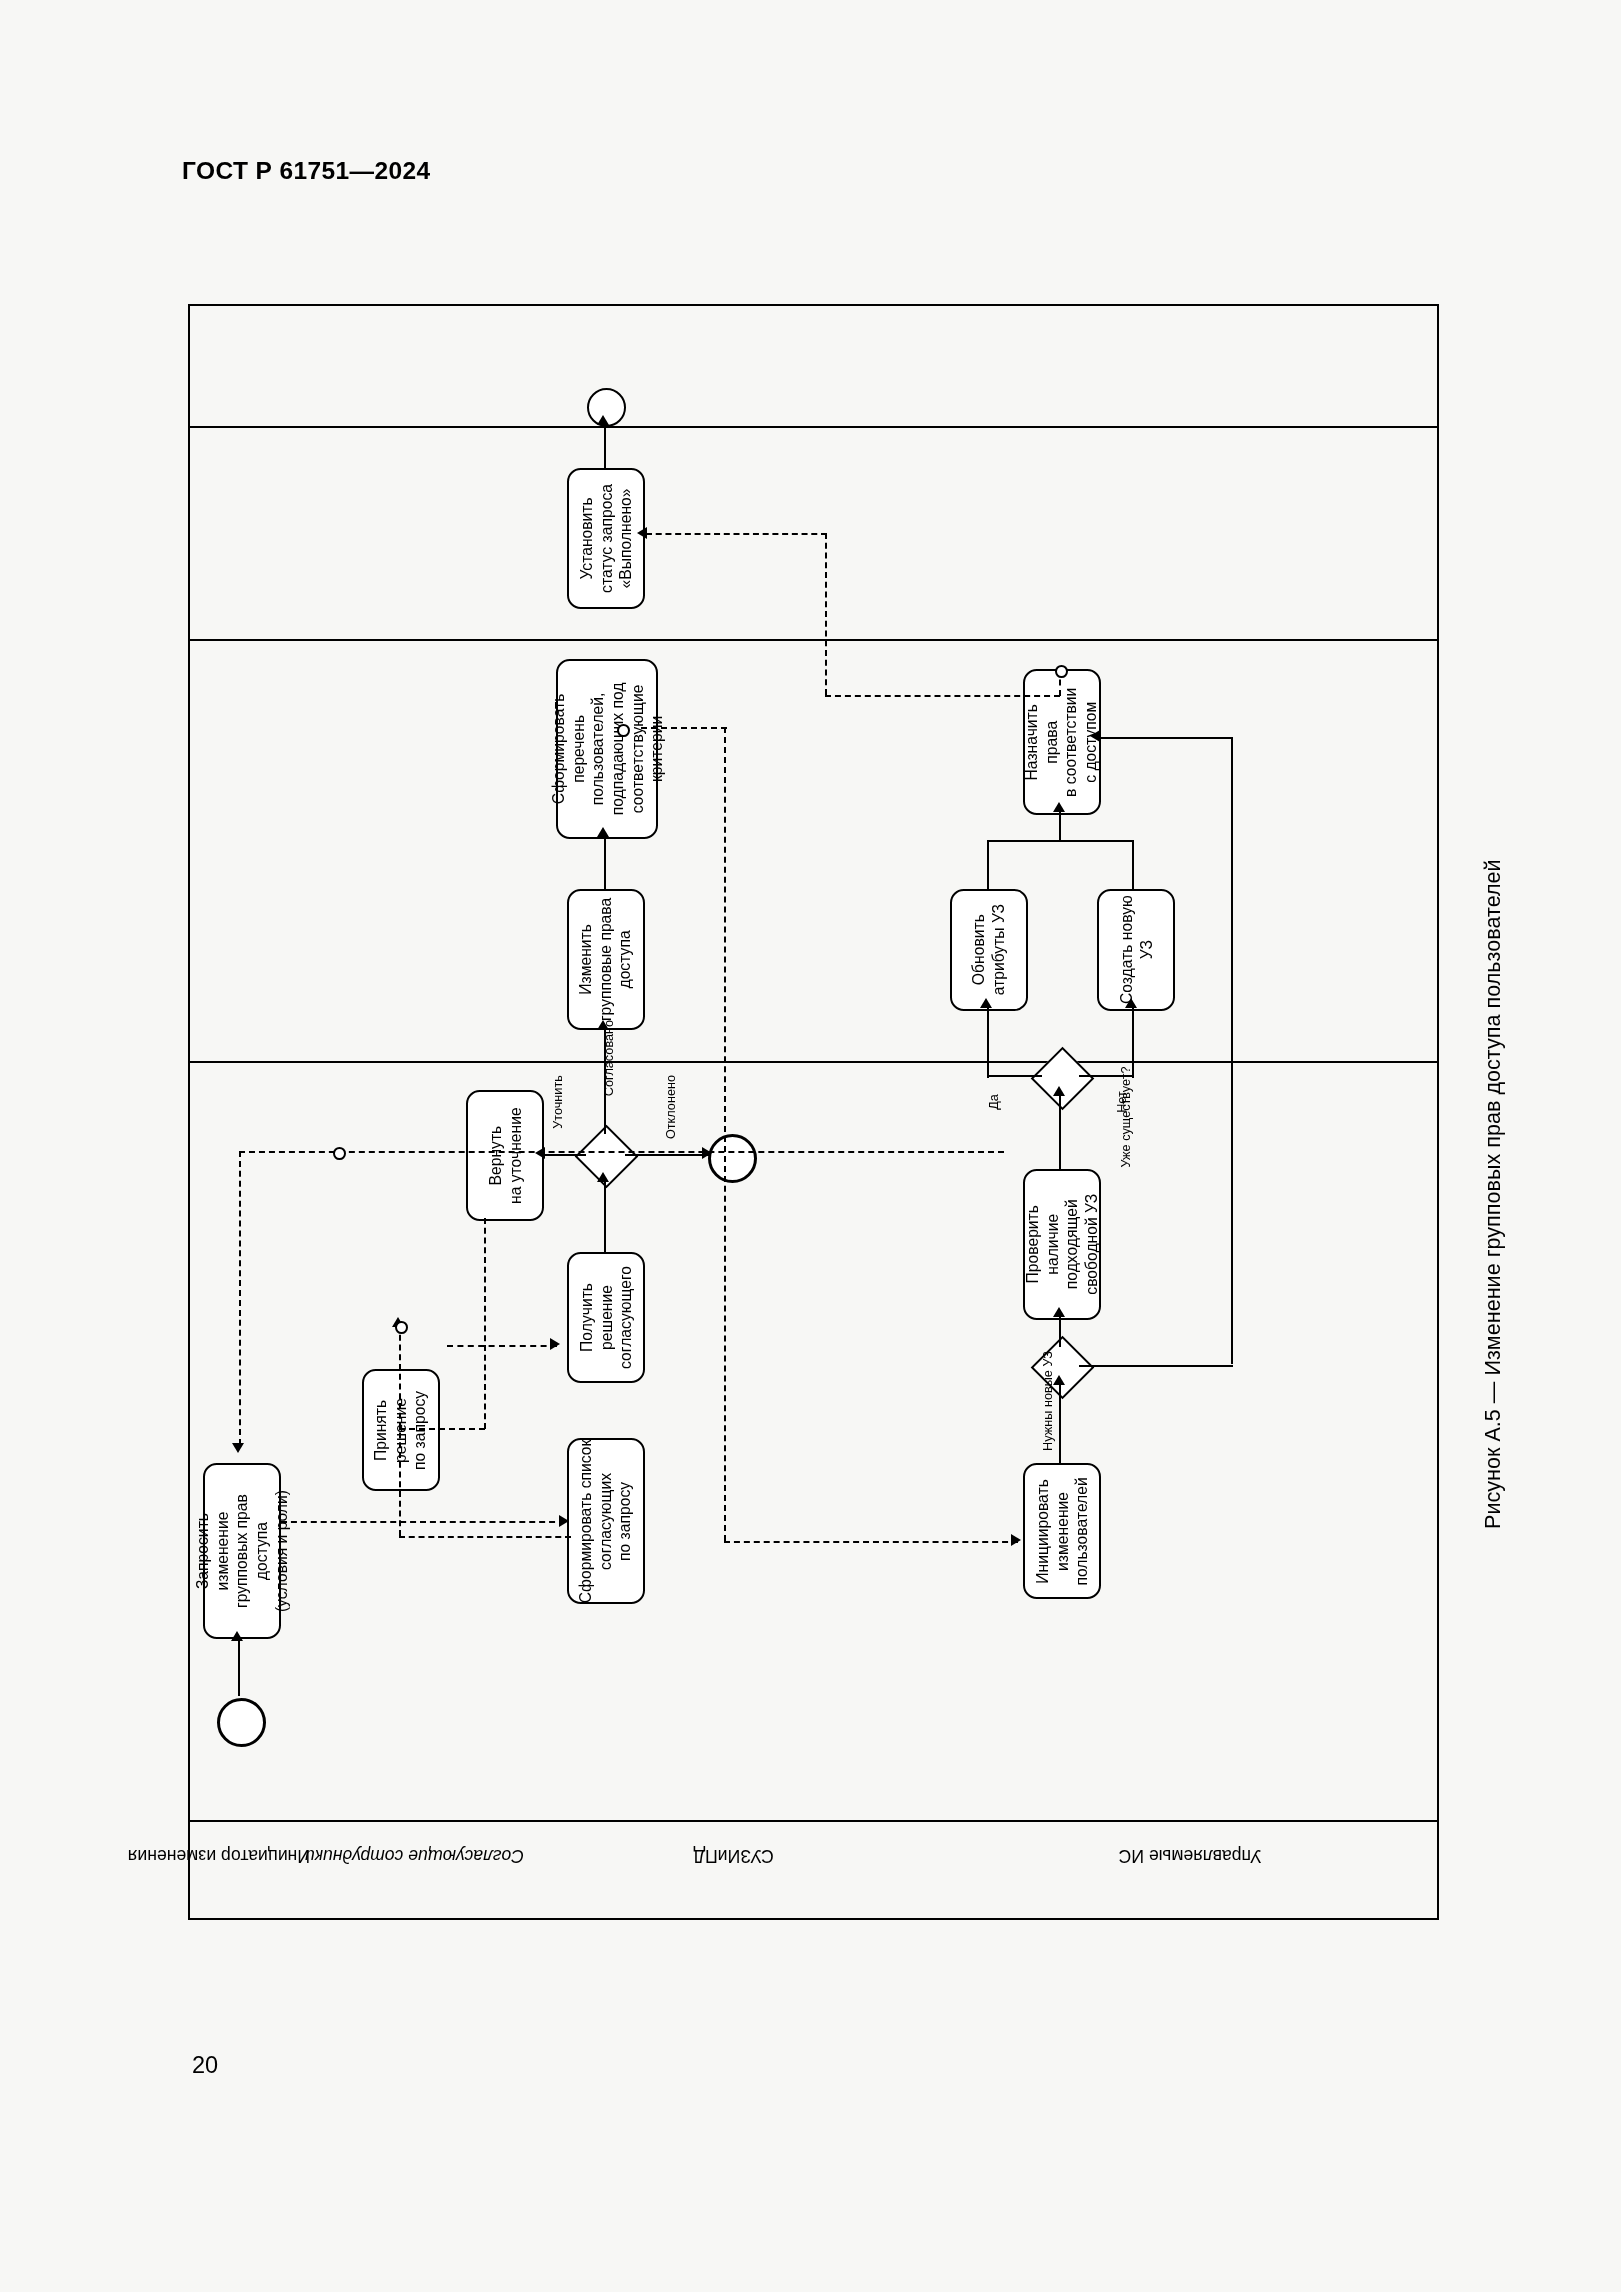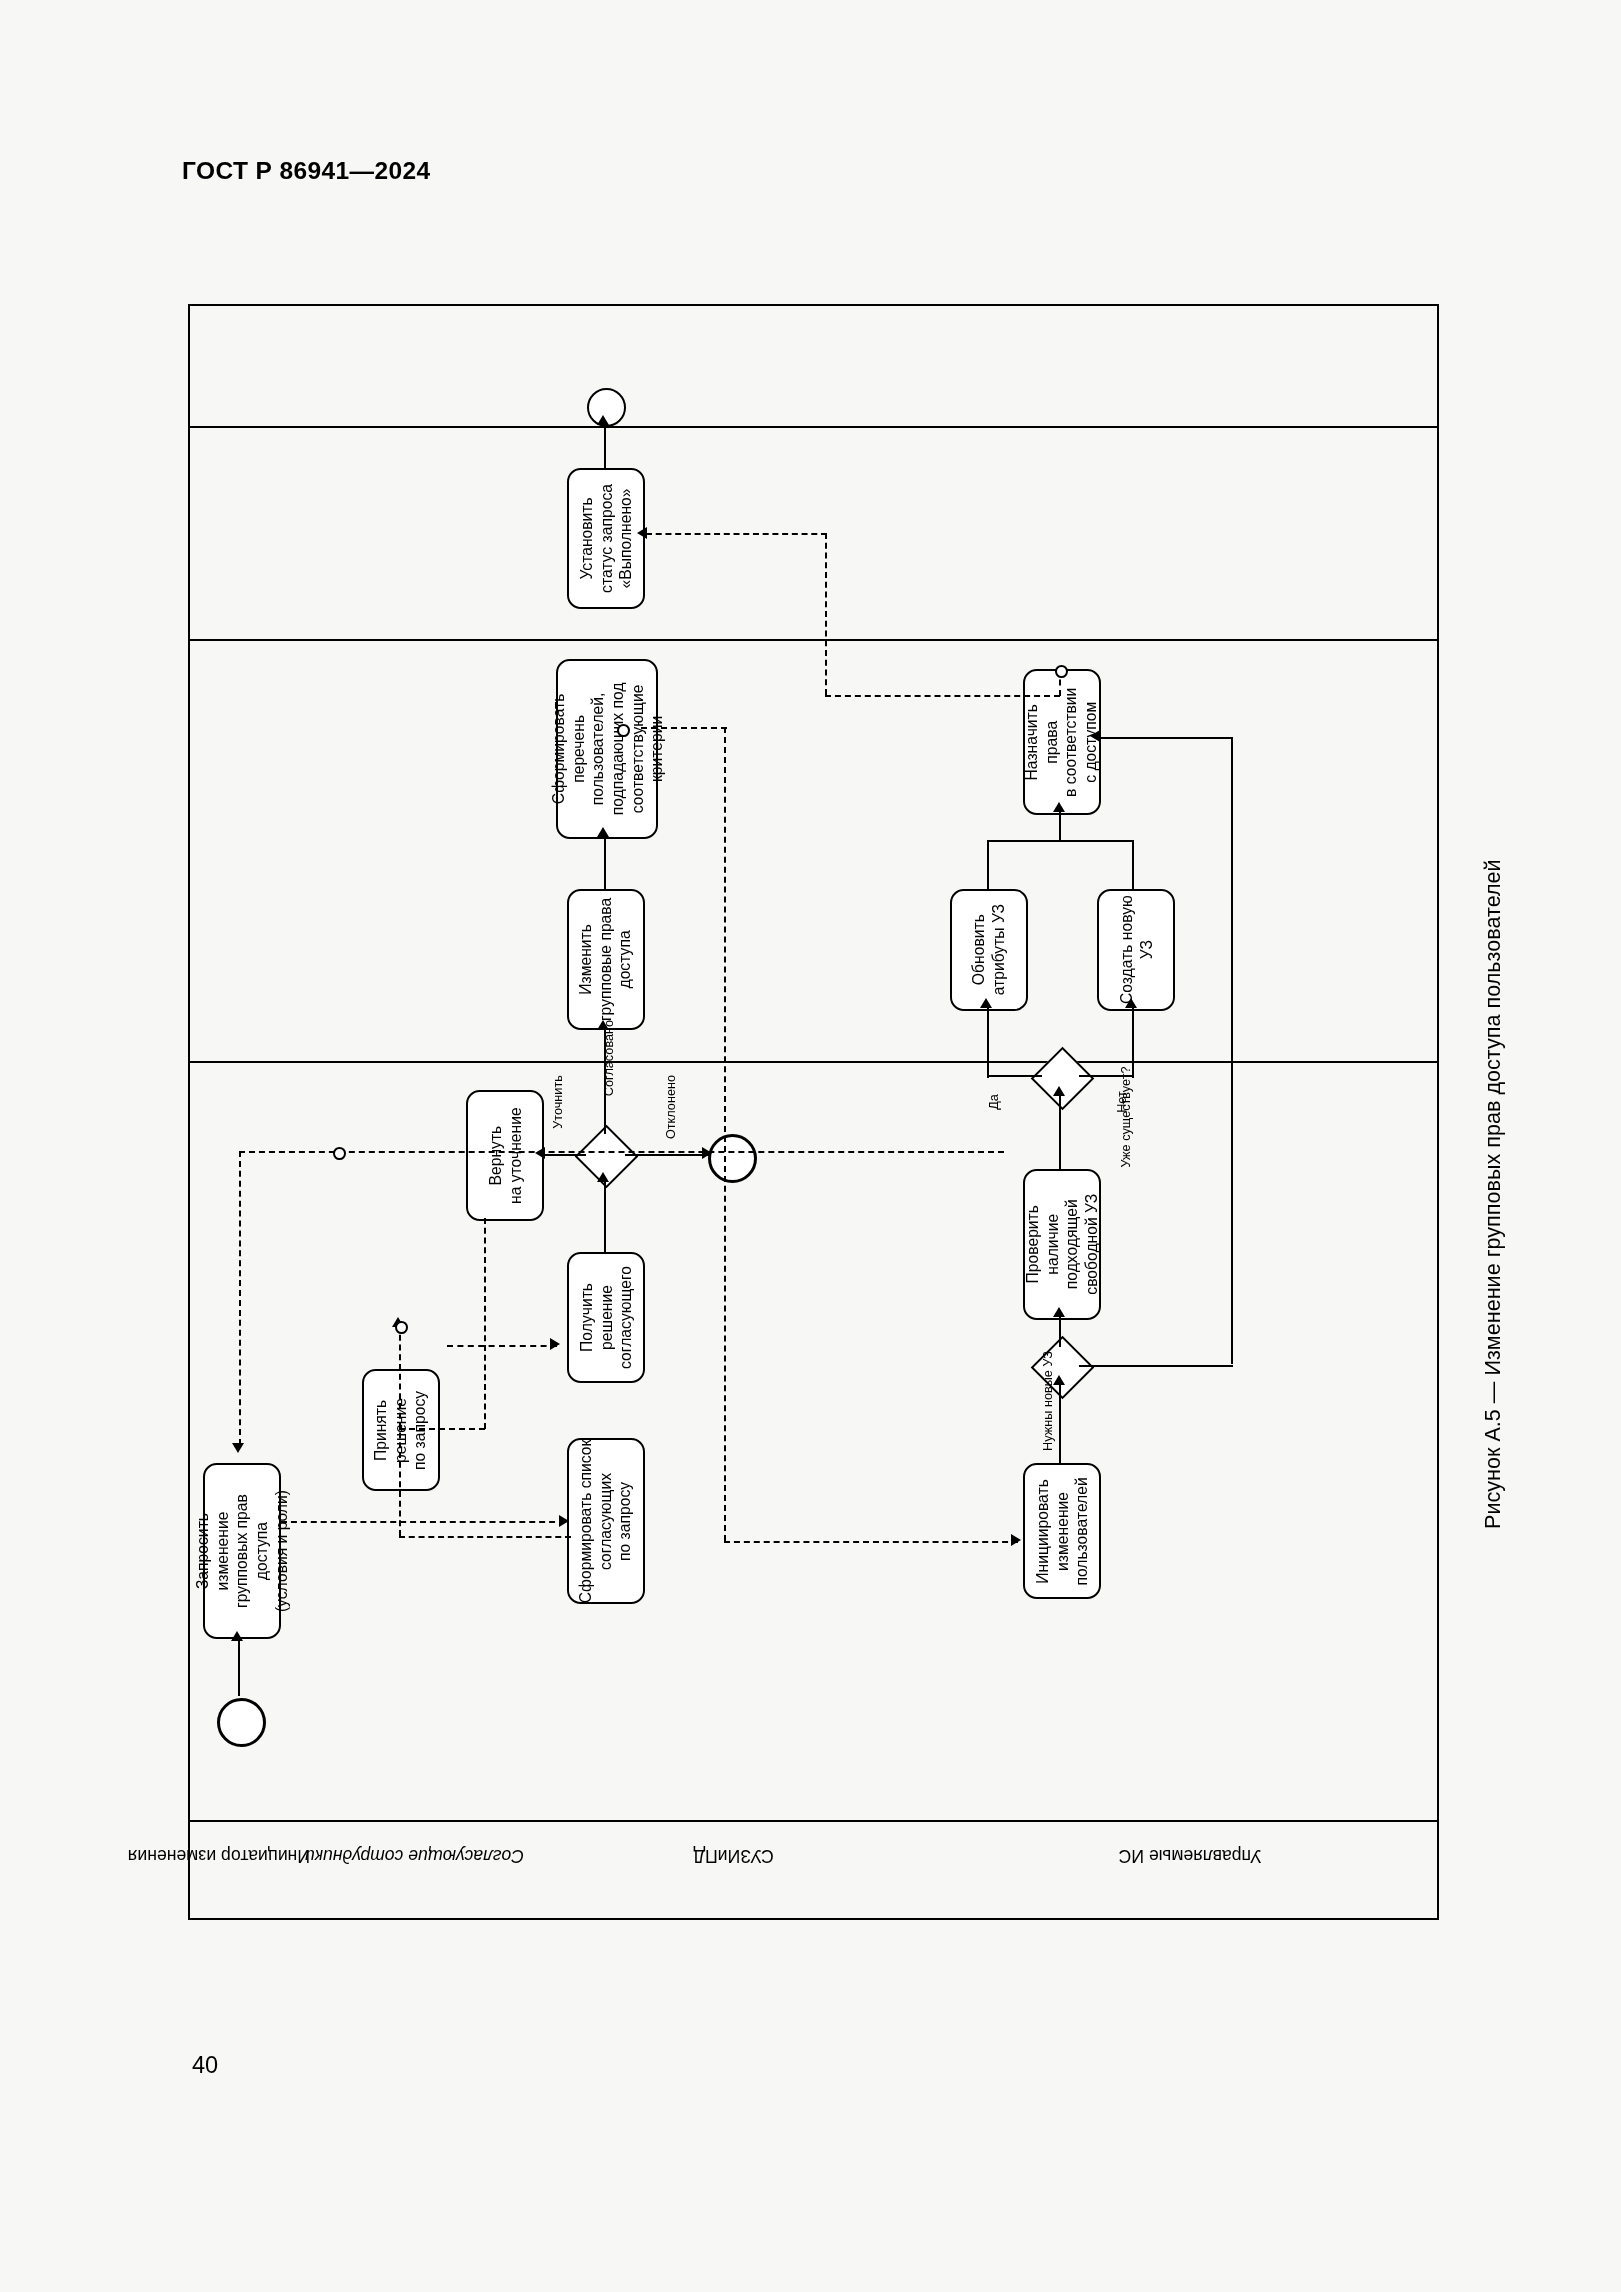--- a/index.html
+++ b/index.html
@@ -50,22 +50,22 @@
   .arw.left{border-top:6.9px solid transparent;border-bottom:6.9px solid transparent;border-right:10.8px solid #000;}
   .arw.right{border-top:6.9px solid transparent;border-bottom:6.9px solid transparent;border-left:10.8px solid #000;}
 
   .dot{position:absolute;width:8.8px;height:8.8px;border-radius:50%;background:#fff;border:2px solid #000;}
 </style>
 </head>
 <body>
 
 <div class="page">
 
-  <div class="hdr">ГОСТ Р 86941—2024</div>
-  <div class="pageno">40</div>
+  <div class="hdr">ГОСТ Р 61751—2024</div>
+  <div class="pageno">20</div>
 
   <div class="figcap" style="left:1480px;top:1529px;">Рисунок А.5 — Изменение групповых прав доступа пользователей</div>
 
   <div class="frame">
 
     <div class="lane-div" style="top:120px;"></div>
     <div class="lane-div" style="top:333px;"></div>
     <div class="lane-div" style="top:755px;"></div>
     <div class="lane-div" style="top:1514px;"></div>
 

